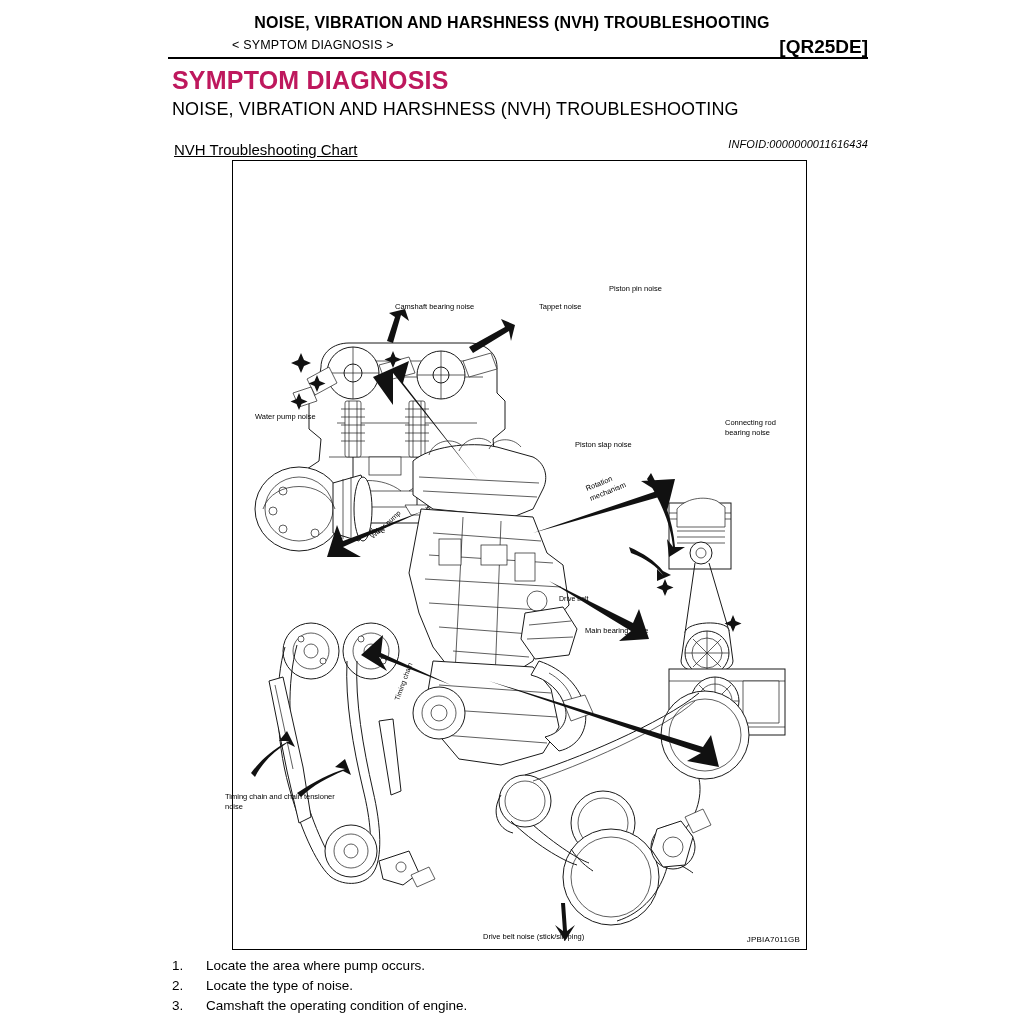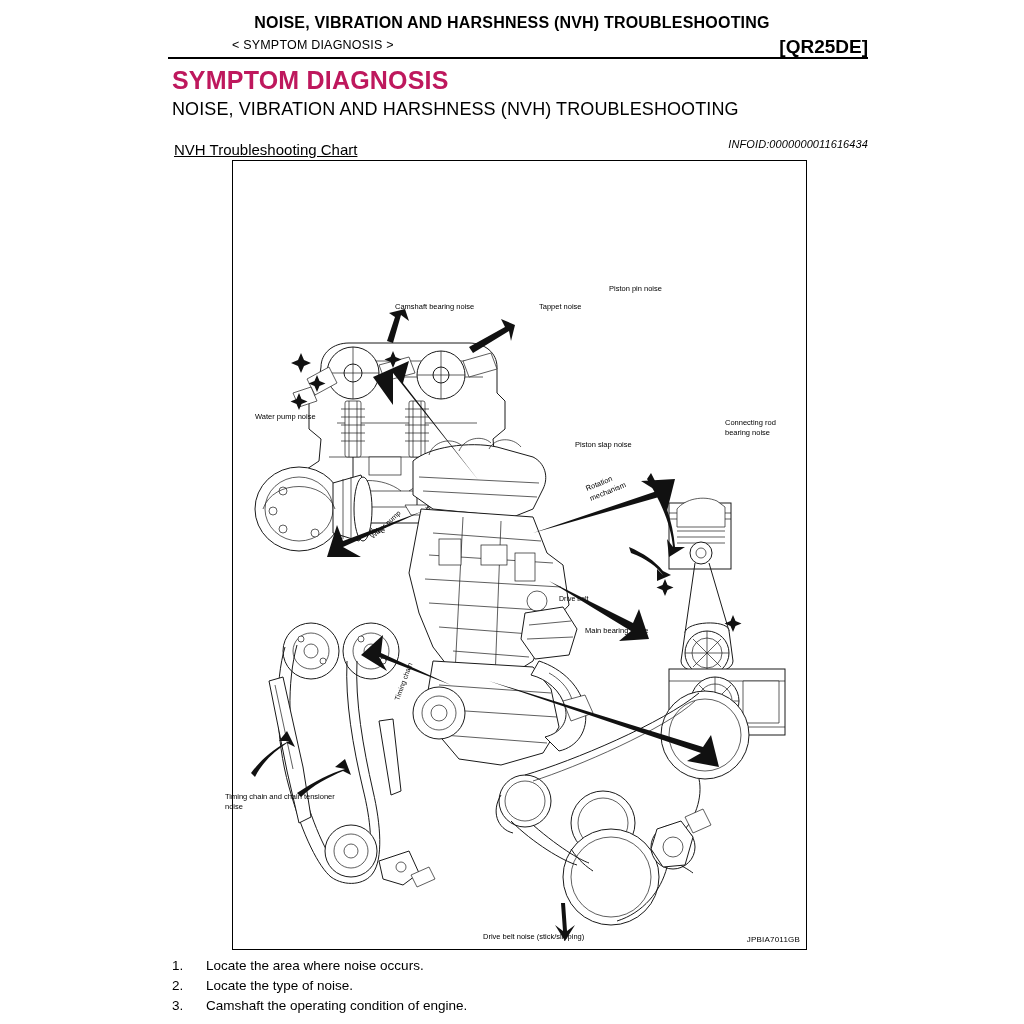--- a/index.html
+++ b/index.html
@@ -447,21 +447,21 @@
     <div class="fig-code">JPBIA7011GB</div>
   </div>
 
   <div style="position:absolute; left:225px; top:792px; font-size:7.5px; line-height:10px; width:110px;">
     <div>Timing chain and chain tensioner noise</div>
   </div>
 
   <div class="steps">
     <div class="step">
       <span class="num">1.</span>
-      <span class="txt">Locate the area where noise occurs.</span>
+      <span class="txt">Locate the area where pump occurs.</span>
     </div>
     <div class="step">
       <span class="num">2.</span>
       <span class="txt">Locate the type of noise.</span>
     </div>
     <div class="step">
       <span class="num">3.</span>
       <span class="txt">Camshaft the operating condition of engine.</span>
     </div>
   </div>

